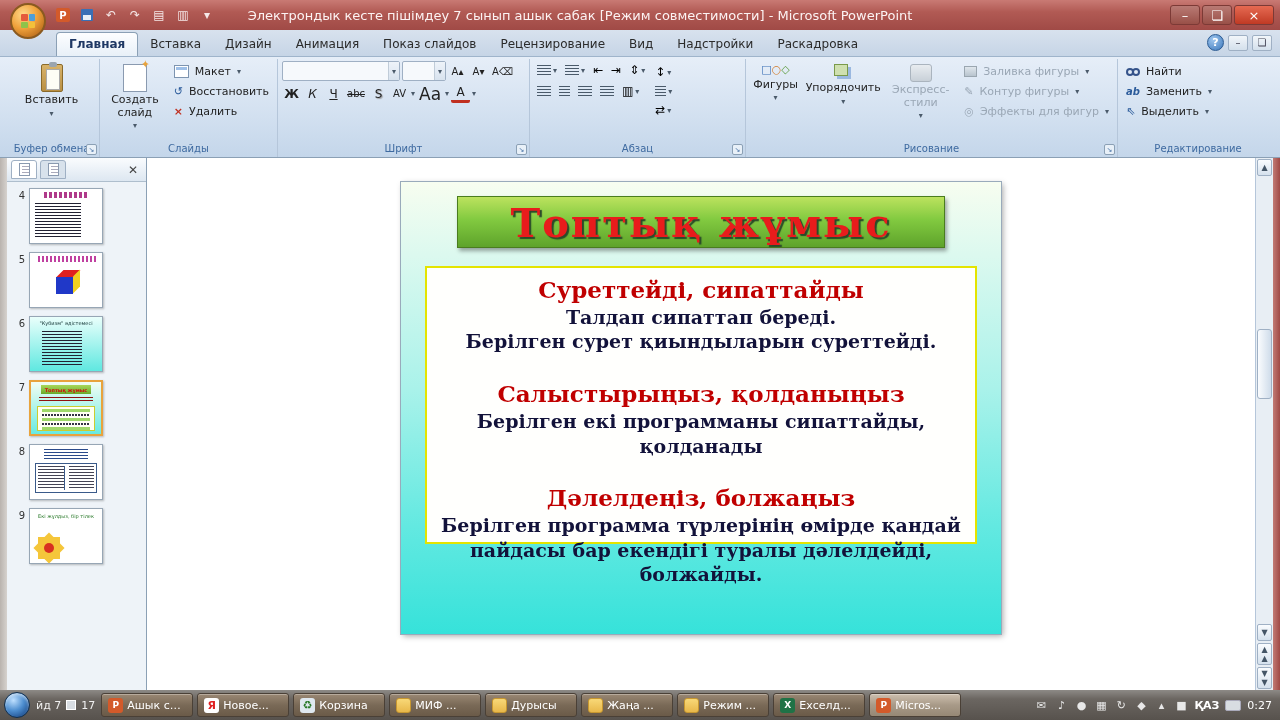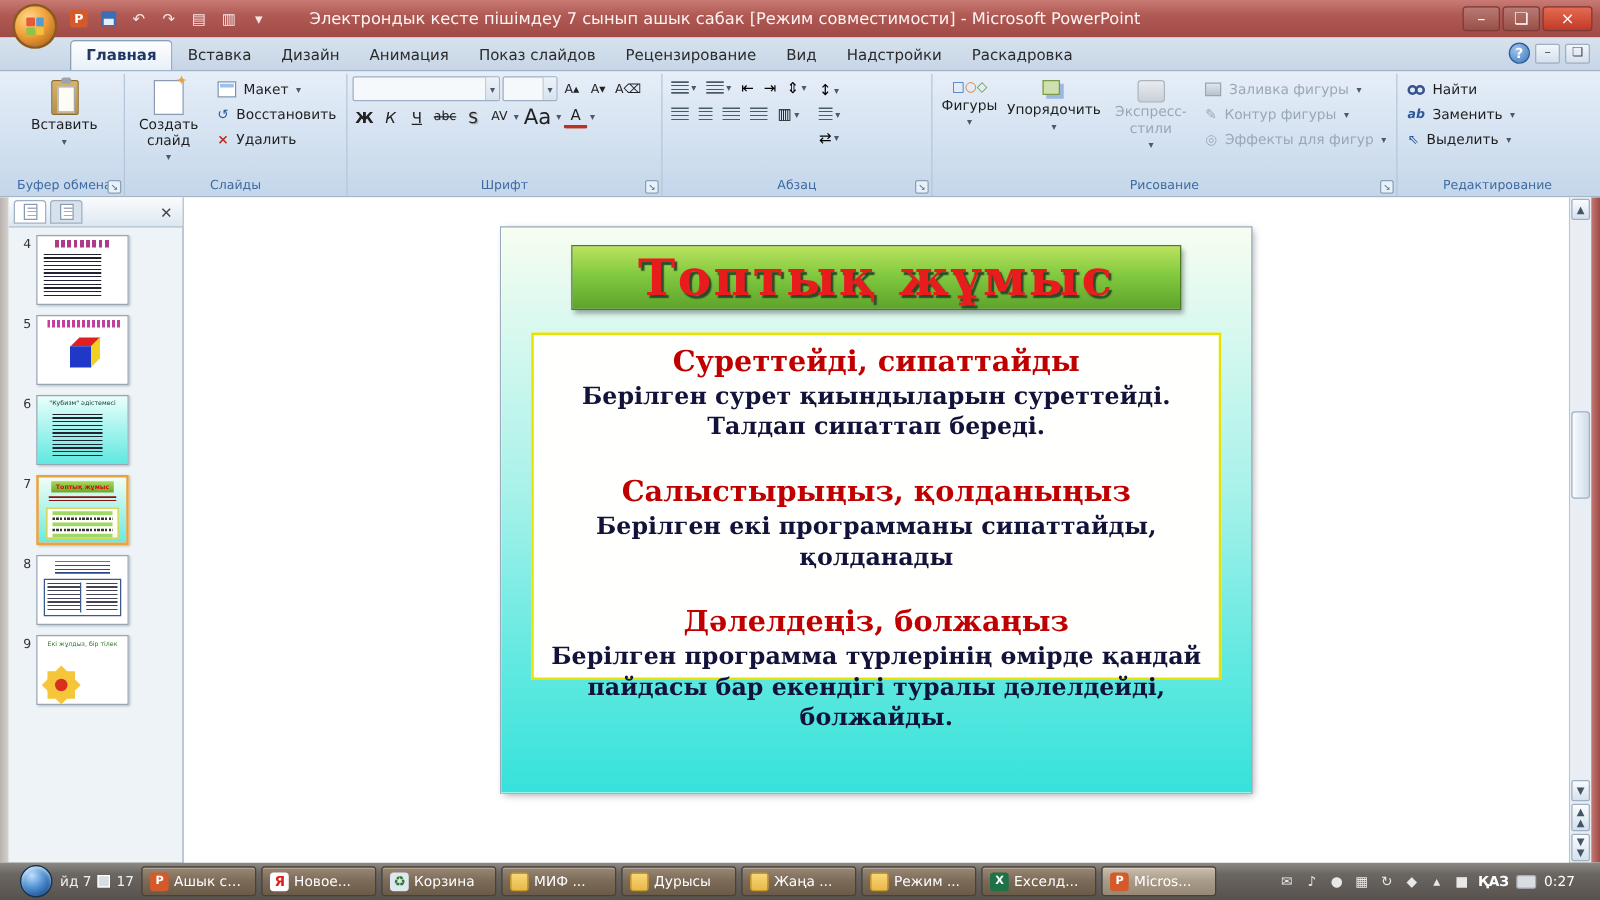--- a/index.html
+++ b/index.html
@@ -134,21 +134,21 @@
           background:linear-gradient(#fafcfe,#d5e1ed); border:1px solid #9fb0c4; border-radius:2px; margin:1px; }
   .strack { flex:1; position:relative; margin:1px; }
   .sthumb { position:absolute; left:0; right:0; top:34%; height:70px; background:linear-gradient(to right,#fafcfe,#cfdcea); border:1px solid #9fb0c4; border-radius:3px; }
   .chev { height:22px; line-height:9px; font-size:8px; letter-spacing:0; display:flex; flex-direction:column; align-items:center; justify-content:center; color:#456;
           background:linear-gradient(#fafcfe,#d5e1ed); border:1px solid #9fb0c4; border-radius:2px; margin:1px; }
 
   
   .notes { height:40px; border-top:3px solid #aebecd; background:#fff; display:flex; align-items:center; padding-left:10px; color:#3a3a3a; font-size:13px; flex:0 0 auto; }
 
   
-  .taskbar { height:30px; background:linear-gradient(#8d8a86,#6b6661 30%,#57524d); display:flex; align-items:center; gap:4px; padding:0 16px; flex:0 0 auto; }
+  .taskbar { height:30px; background:linear-gradient(#8d8a86,#6b6661 30%,#57524d); display:flex; align-items:center; gap:4px; padding:0 4px; flex:0 0 auto; }
   .startorb { width:26px; height:26px; border-radius:50%; background:radial-gradient(circle at 35% 30%,#bfe0ff,#4f8fd0 45%,#1a4a8a 85%); border:1px solid #12304f; flex:0 0 auto; box-shadow:inset 0 2px 3px rgba(255,255,255,.6); }
   .tstatus { color:#f0f0f0; font-size:11px; display:flex; align-items:center; gap:5px; padding:0 2px; white-space:nowrap; }
   .tstatus .mini { width:10px; height:10px; background:#d8dde2; border:1px solid #fff; }
   .tbtn { height:24px; min-width:0; flex:0 1 92px; display:flex; align-items:center; gap:4px; padding:0 6px; border-radius:3px;
           background:linear-gradient(#9a8874,#7a6a57 50%,#6a5a48); border:1px solid #4a4036; color:#fff; font-size:11px; box-shadow:inset 0 1px 0 rgba(255,255,255,.3); }
   .tbtn span { white-space:nowrap; overflow:hidden; text-overflow:ellipsis; }
   .tbtn.active { background:linear-gradient(#cdbfae,#a89a88 50%,#968875); }
   .ticon { width:15px; height:15px; border-radius:3px; display:flex; align-items:center; justify-content:center; font-size:9px; font-weight:bold; flex:0 0 auto; }
   .ticon.pp { background:#d35a2a; color:#fff; }
   .ticon.yandex { background:#fff; color:#e02020; font-size:11px; }
@@ -498,22 +498,22 @@
 
     <div class="centercol">
       <div class="canvasrow">
         <div class="canvas">
           <div class="slide">
             <div class="banner">
               <span>Топтық жұмыс</span>
             </div>
             <div class="contentbox">
               <div class="sec-h">Суреттейді, сипаттайды</div>
+              <div class="sec-b">Талдап сипаттап береді.</div>
               <div class="sec-b">Берілген сурет қиындыларын суреттейді.</div>
-              <div class="sec-b">Талдап сипаттап береді.</div>
               <div class="gap"></div>
               <div class="sec-h">Салыстырыңыз, қолданыңыз</div>
               <div class="sec-b">Берілген екі программаны сипаттайды, қолданады</div>
               <div class="gap"></div>
               <div class="sec-h">Дәлелдеңіз, болжаңыз</div>
               <div class="sec-b">Берілген программа түрлерінің өмірде қандай пайдасы бар екендігі туралы дәлелдейді, болжайды.</div>
             </div>
           </div>
         </div>
         <div class="vscroll">

